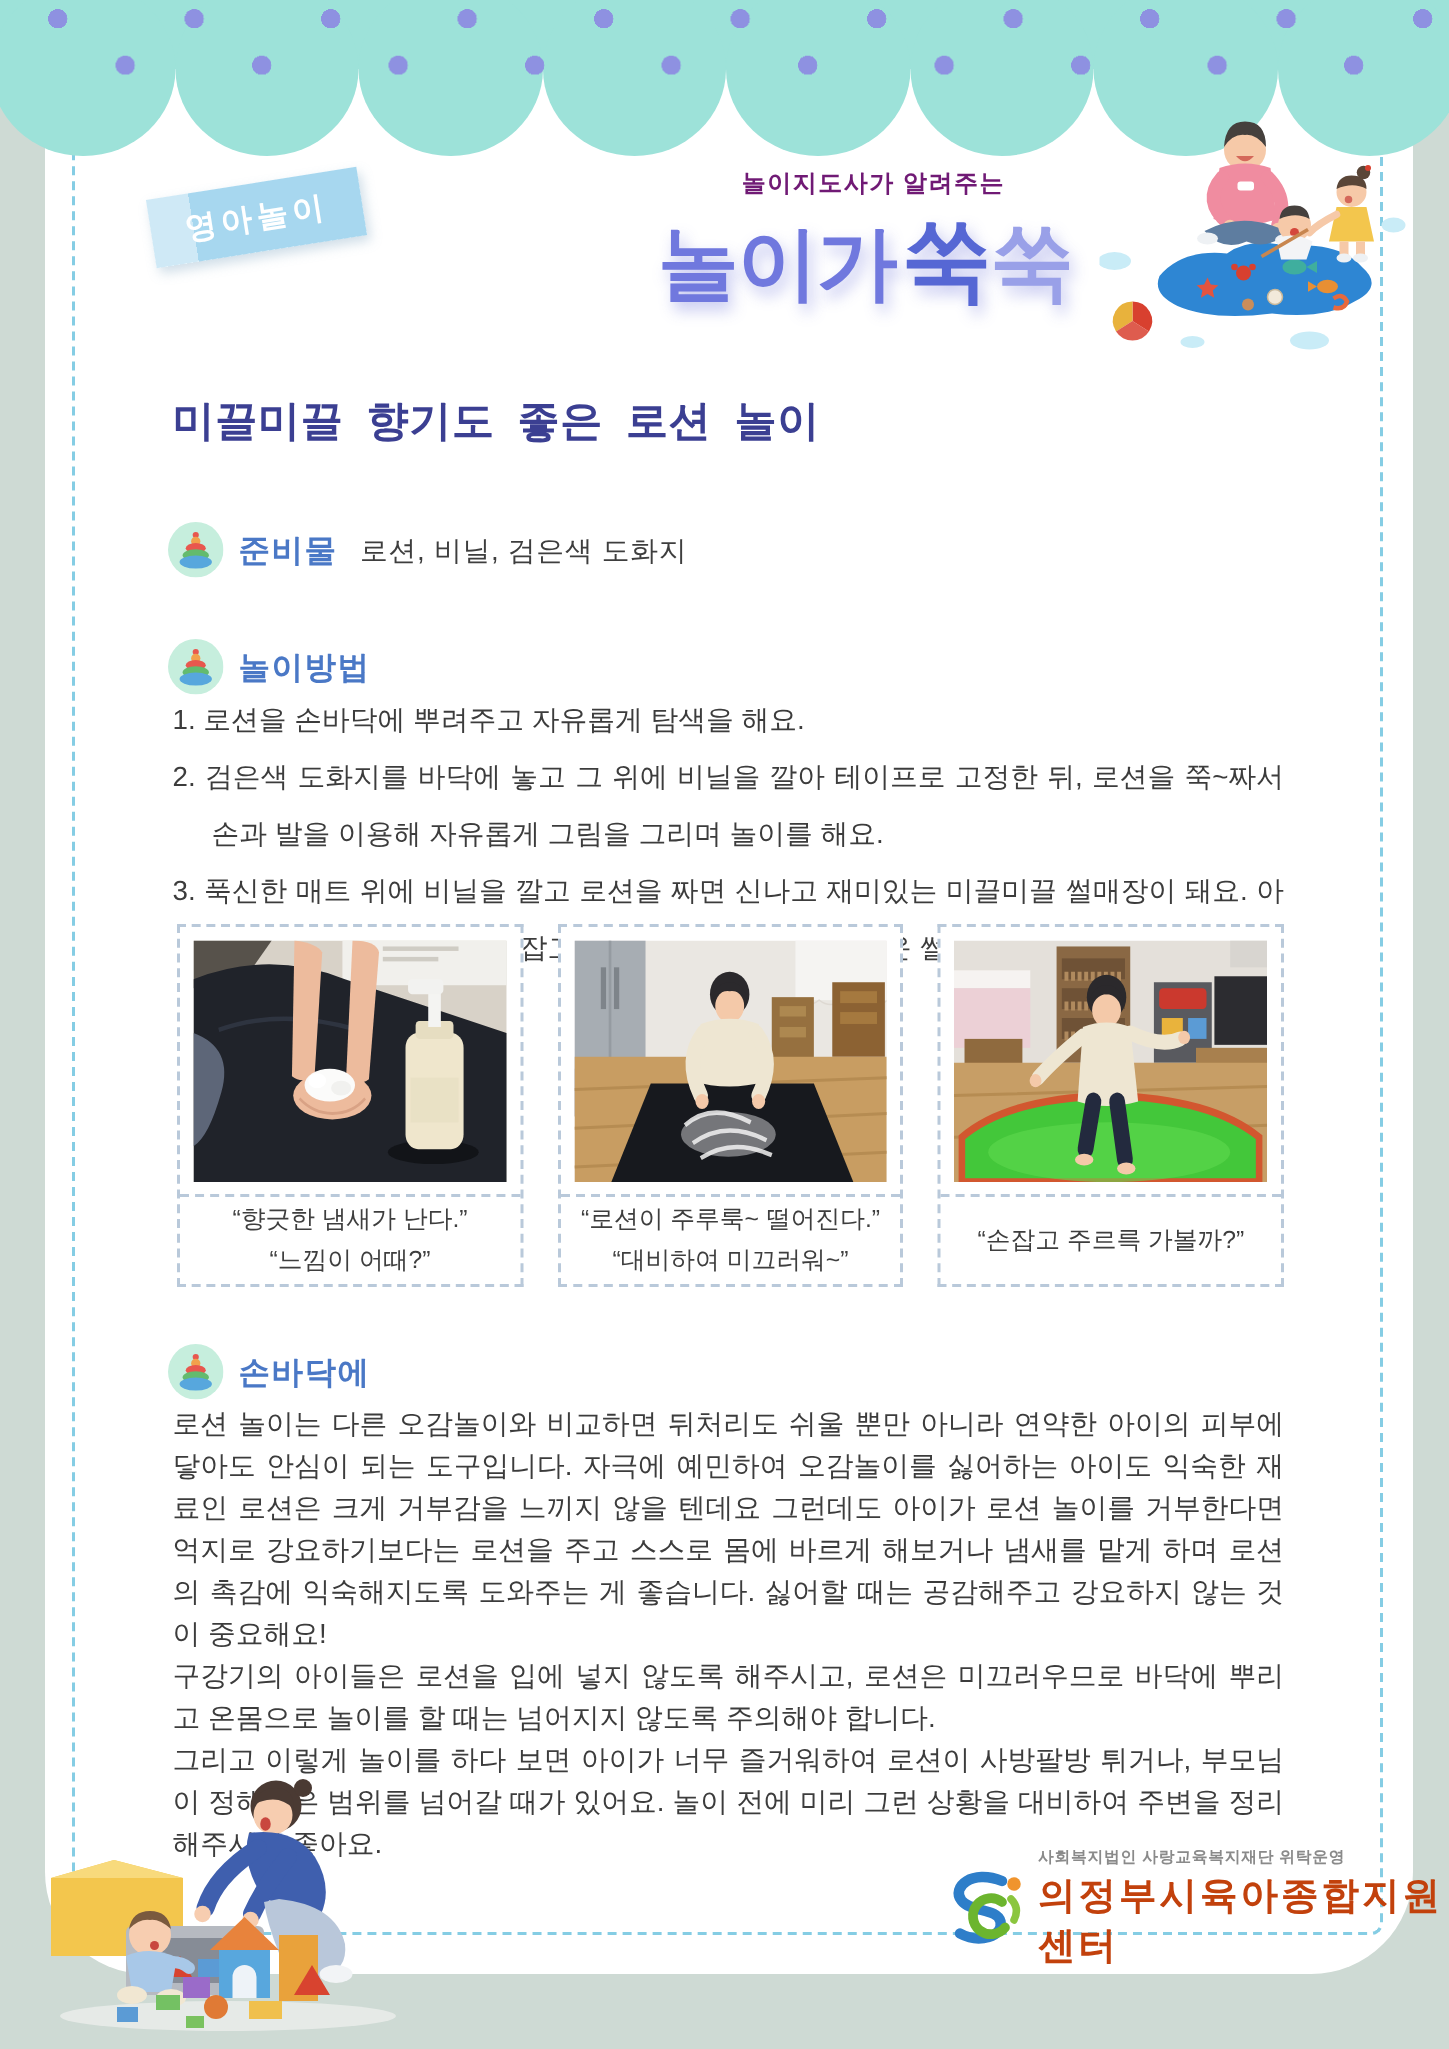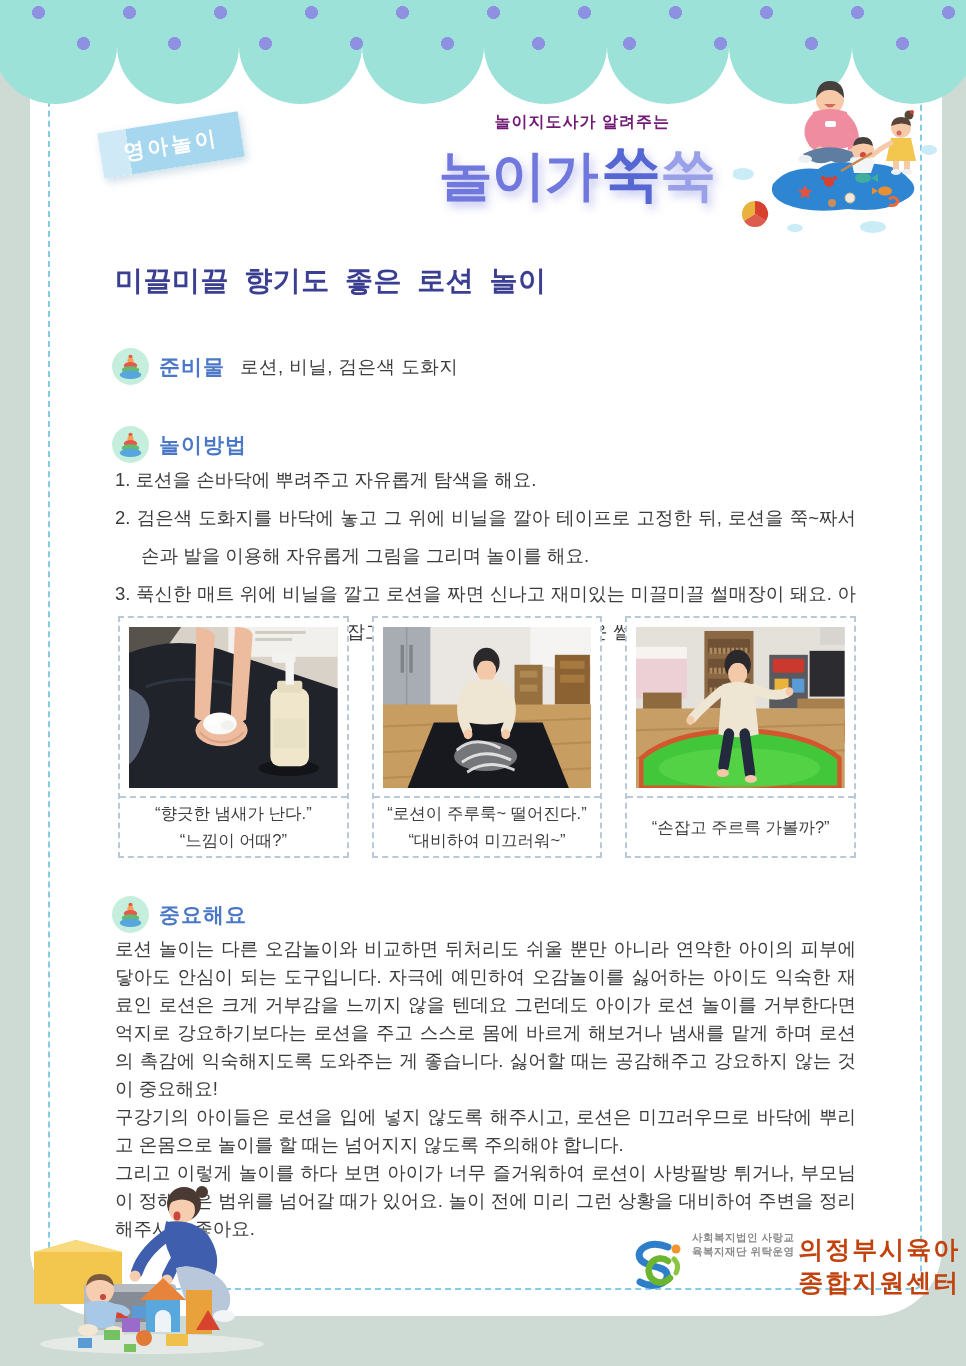--- a/index.html
+++ b/index.html
@@ -64,21 +64,21 @@
          justify-content:center;text-align:center;font-size:16.5px;line-height:27px;color:#3e3e3e;}
   .ccell div:empty{display:none;}
   
   .coachtext{position:absolute;left:115px;top:935px;width:741px;z-index:2;
              font-size:18.5px;line-height:28px;color:#3c3c3c;text-align:justify;}
   .coachtext p{margin:0;}
   
   .momart{position:absolute;left:26px;top:1178px;width:252px;height:182px;z-index:6;}
   .logo{position:absolute;left:628px;top:1231px;display:flex;align-items:center;z-index:6;}
   .logo .mark{width:58px;height:52px;flex:none;margin-right:6px;}
-  .logo .ltxt{display:flex;flex-direction:row;}
+  .logo .ltxt{display:flex;flex-direction:column;}
   .logo .small{font-size:10.5px;color:#8a8a8a;letter-spacing:.5px;font-weight:bold;}
   .logo .name{font-size:25px;color:#c2410c;letter-spacing:2px;font-weight:bold;margin-top:2px;}
 </style>
 </head>
 <body>
 
 <div class="stage">
   <div class="card"></div>
   <div class="frame"></div>
   <div class="banner"></div>
@@ -305,21 +305,21 @@
 
   <div class="secrow row-coaching">
     <svg class="icon" viewBox="0 0 36 36">
       <circle cx="18" cy="18" r="18" fill="#c6eedd"></circle>
       <circle cx="18" cy="8.5" r="2" fill="#e8574e"></circle>
       <circle cx="18" cy="12.5" r="3" fill="#f2a14c"></circle>
       <ellipse cx="18" cy="17" rx="6.5" ry="3.4" fill="#e8574e"></ellipse>
       <ellipse cx="18" cy="21.5" rx="8.5" ry="3.8" fill="#63bb6e"></ellipse>
       <ellipse cx="18" cy="26" rx="10.5" ry="4.2" fill="#57a7dd"></ellipse>
     </svg>
-    <span class="seclabel">중요해요</span>
+    <span class="seclabel">손바닥에</span>
   </div>
   <div class="coachtext">
     <p>로션 놀이는 다른 오감놀이와 비교하면 뒤처리도 쉬울 뿐만 아니라 연약한 아이의 피부에 닿아도 안심이 되는 도구입니다. 자극에 예민하여 오감놀이를 싫어하는 아이도 익숙한 재료인 로션은 크게 거부감을 느끼지 않을 텐데요 그런데도 아이가 로션 놀이를 거부한다면 억지로 강요하기보다는 로션을 주고 스스로 몸에 바르게 해보거나 냄새를 맡게 하며 로션의 촉감에 익숙해지도록 도와주는 게 좋습니다. 싫어할 때는 공감해주고 강요하지 않는 것이 중요해요!</p>
     <p>구강기의 아이들은 로션을 입에 넣지 않도록 해주시고, 로션은 미끄러우므로 바닥에 뿌리고 온몸으로 놀이를 할 때는 넘어지지 않도록 주의해야 합니다.</p>
     <p>그리고 이렇게 놀이를 하다 보면 아이가 너무 즐거워하여 로션이 사방팔방 튀거나, 부모님이 정해놓은 범위를 넘어갈 때가 있어요. 놀이 전에 미리 그런 상황을 대비하여 주변을 정리해주시면 좋아요.</p>
   </div>
 
   <svg class="momart" viewBox="0 0 252 182">
     <ellipse cx="126" cy="166" rx="112" ry="10" fill="#e6eae7"></ellipse>
     <path d="M8,74 L50,62 L96,74 L96,126 L8,126 Z" fill="#f3c64d"></path>

